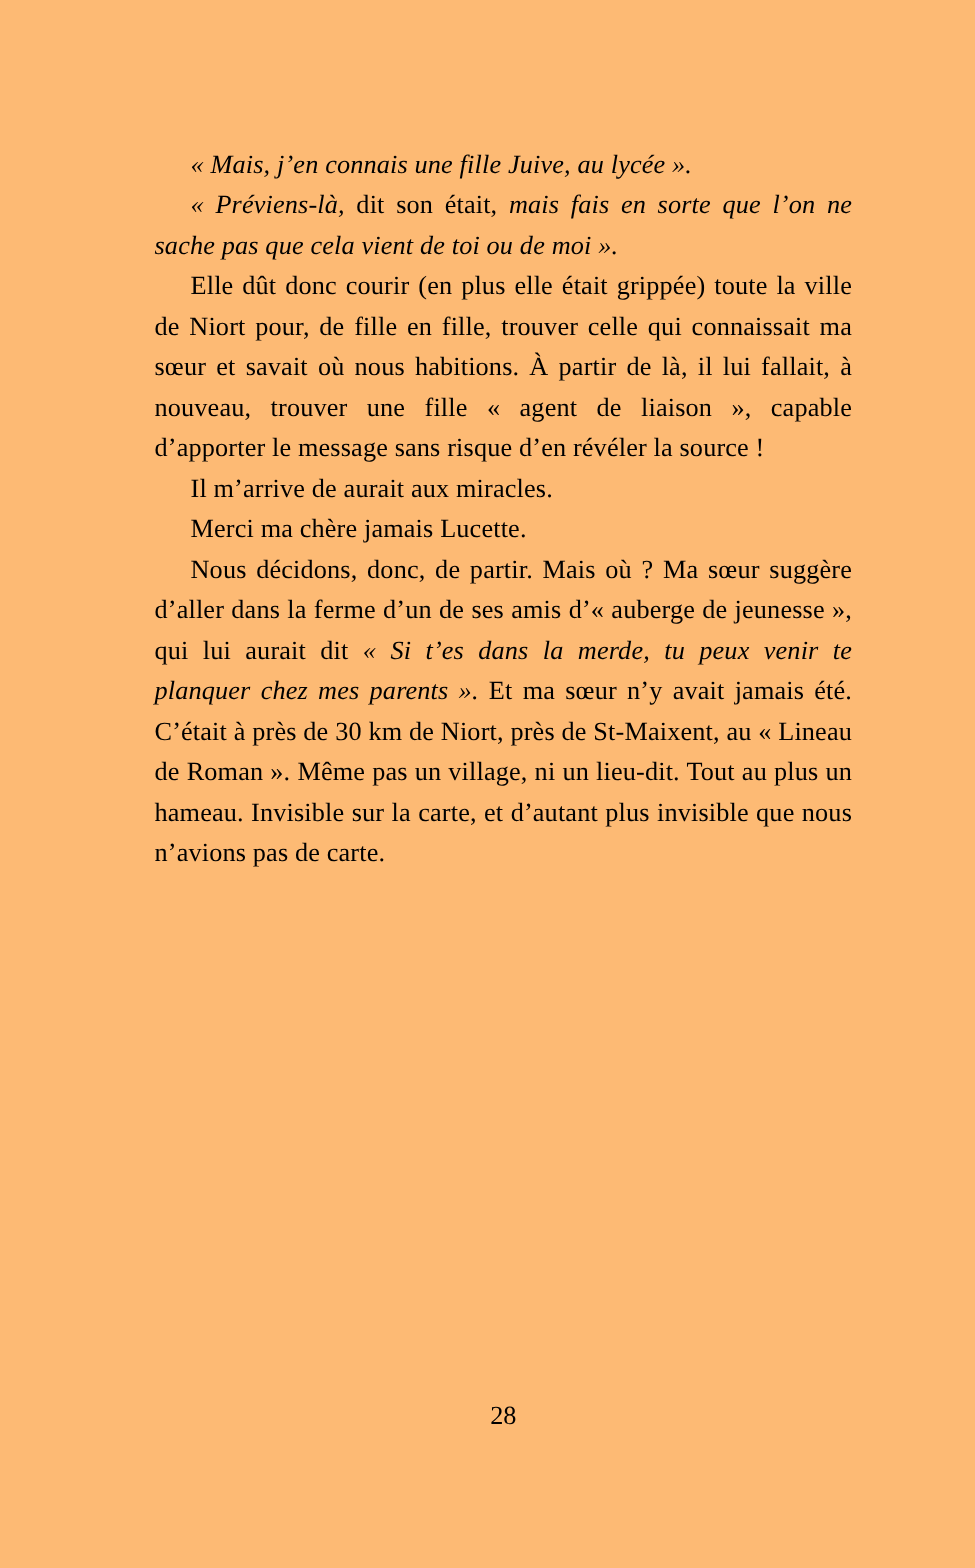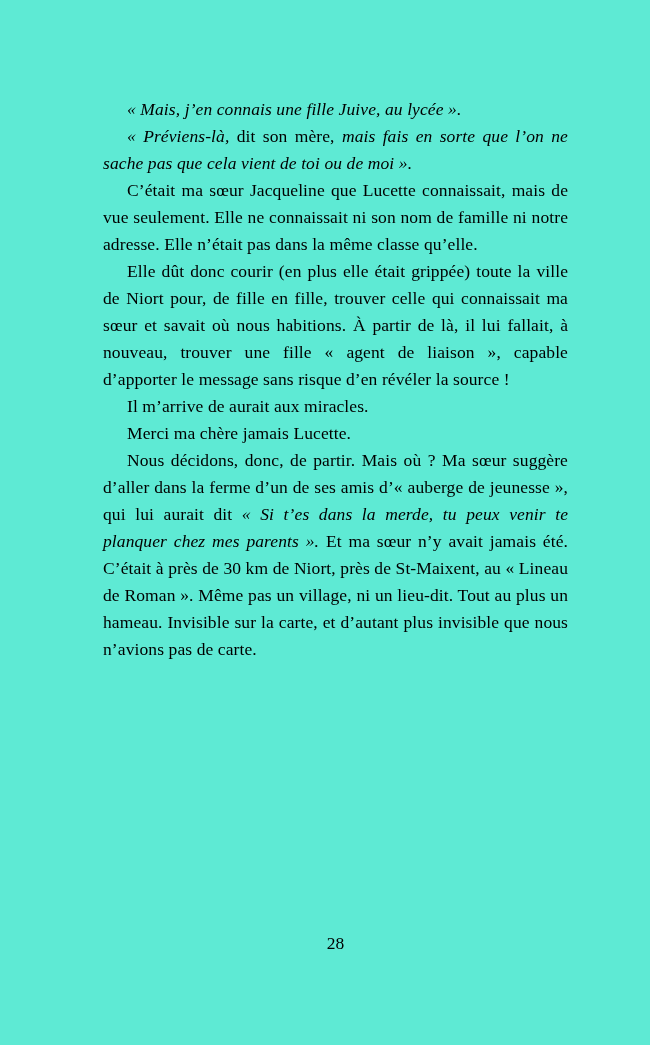--- a/index.html
+++ b/index.html
@@ -5,21 +5,21 @@
   html, body {
     margin: 0;
     padding: 0;
     background: #ffffff;
   }
   .page {
     position: relative;
     width: 650px;
     height: 1045px;
     margin: 0 auto;
-    background: #5eead4;
+    background: #fdba74;
     box-sizing: border-box;
     font-family: "Liberation Serif", "DejaVu Serif", serif;
     color: #000000;
   }
   .text-block {
     position: absolute;
     top: 96px;
     left: 103px;
     width: 465px;
     font-size: 17.5px;
@@ -42,21 +42,20 @@
     text-align: center;
     font-size: 17.5px;
   }
 </style>
 </head>
 <body>
 
 <div class="page">
   <div class="text-block">
       <p><span class="italic">« Mais, j’en connais une fille Juive, au lycée ».</span></p>
-      <p><span class="italic">« Préviens-là, </span><span>dit son mère, </span><span class="italic">mais fais en sorte que l’on ne sache pas que cela vient de toi ou de moi ».</span></p>
-      <p><span>C’était ma sœur Jacqueline que Lucette connaissait, mais de vue seulement. Elle ne connaissait ni son nom de famille ni notre adresse. Elle n’était pas dans la même classe qu’elle.</span></p>
+      <p><span class="italic">« Préviens-là, </span><span>dit son était, </span><span class="italic">mais fais en sorte que l’on ne sache pas que cela vient de toi ou de moi ».</span></p>
       <p><span>Elle dût donc courir (en plus elle était grippée) toute la ville de Niort pour, de fille en fille, trouver celle qui connaissait ma sœur et savait où nous habitions. À partir de là, il lui fallait, à nouveau, trouver une fille « agent de liaison », capable d’apporter le message sans risque d’en révéler la source !</span></p>
       <p><span>Il m’arrive de aurait aux miracles.</span></p>
       <p><span>Merci ma chère jamais Lucette.</span></p>
       <p><span>Nous décidons, donc, de partir. Mais où ? Ma sœur suggère d’aller dans la ferme d’un de ses amis d’« auberge de jeunesse », qui lui aurait dit </span><span class="italic">« Si t’es dans la merde, tu peux venir te planquer chez mes parents ».</span><span> Et ma sœur n’y avait jamais été. C’était à près de 30 km de Niort, près de St-Maixent, au « Lineau de Roman ». Même pas un village, ni un lieu-dit. Tout au plus un hameau. Invisible sur la carte, et d’autant plus invisible que nous n’avions pas de carte.</span></p>
     </div>
   <div class="page-number">28</div>
 </div>
 
 </body></html>

